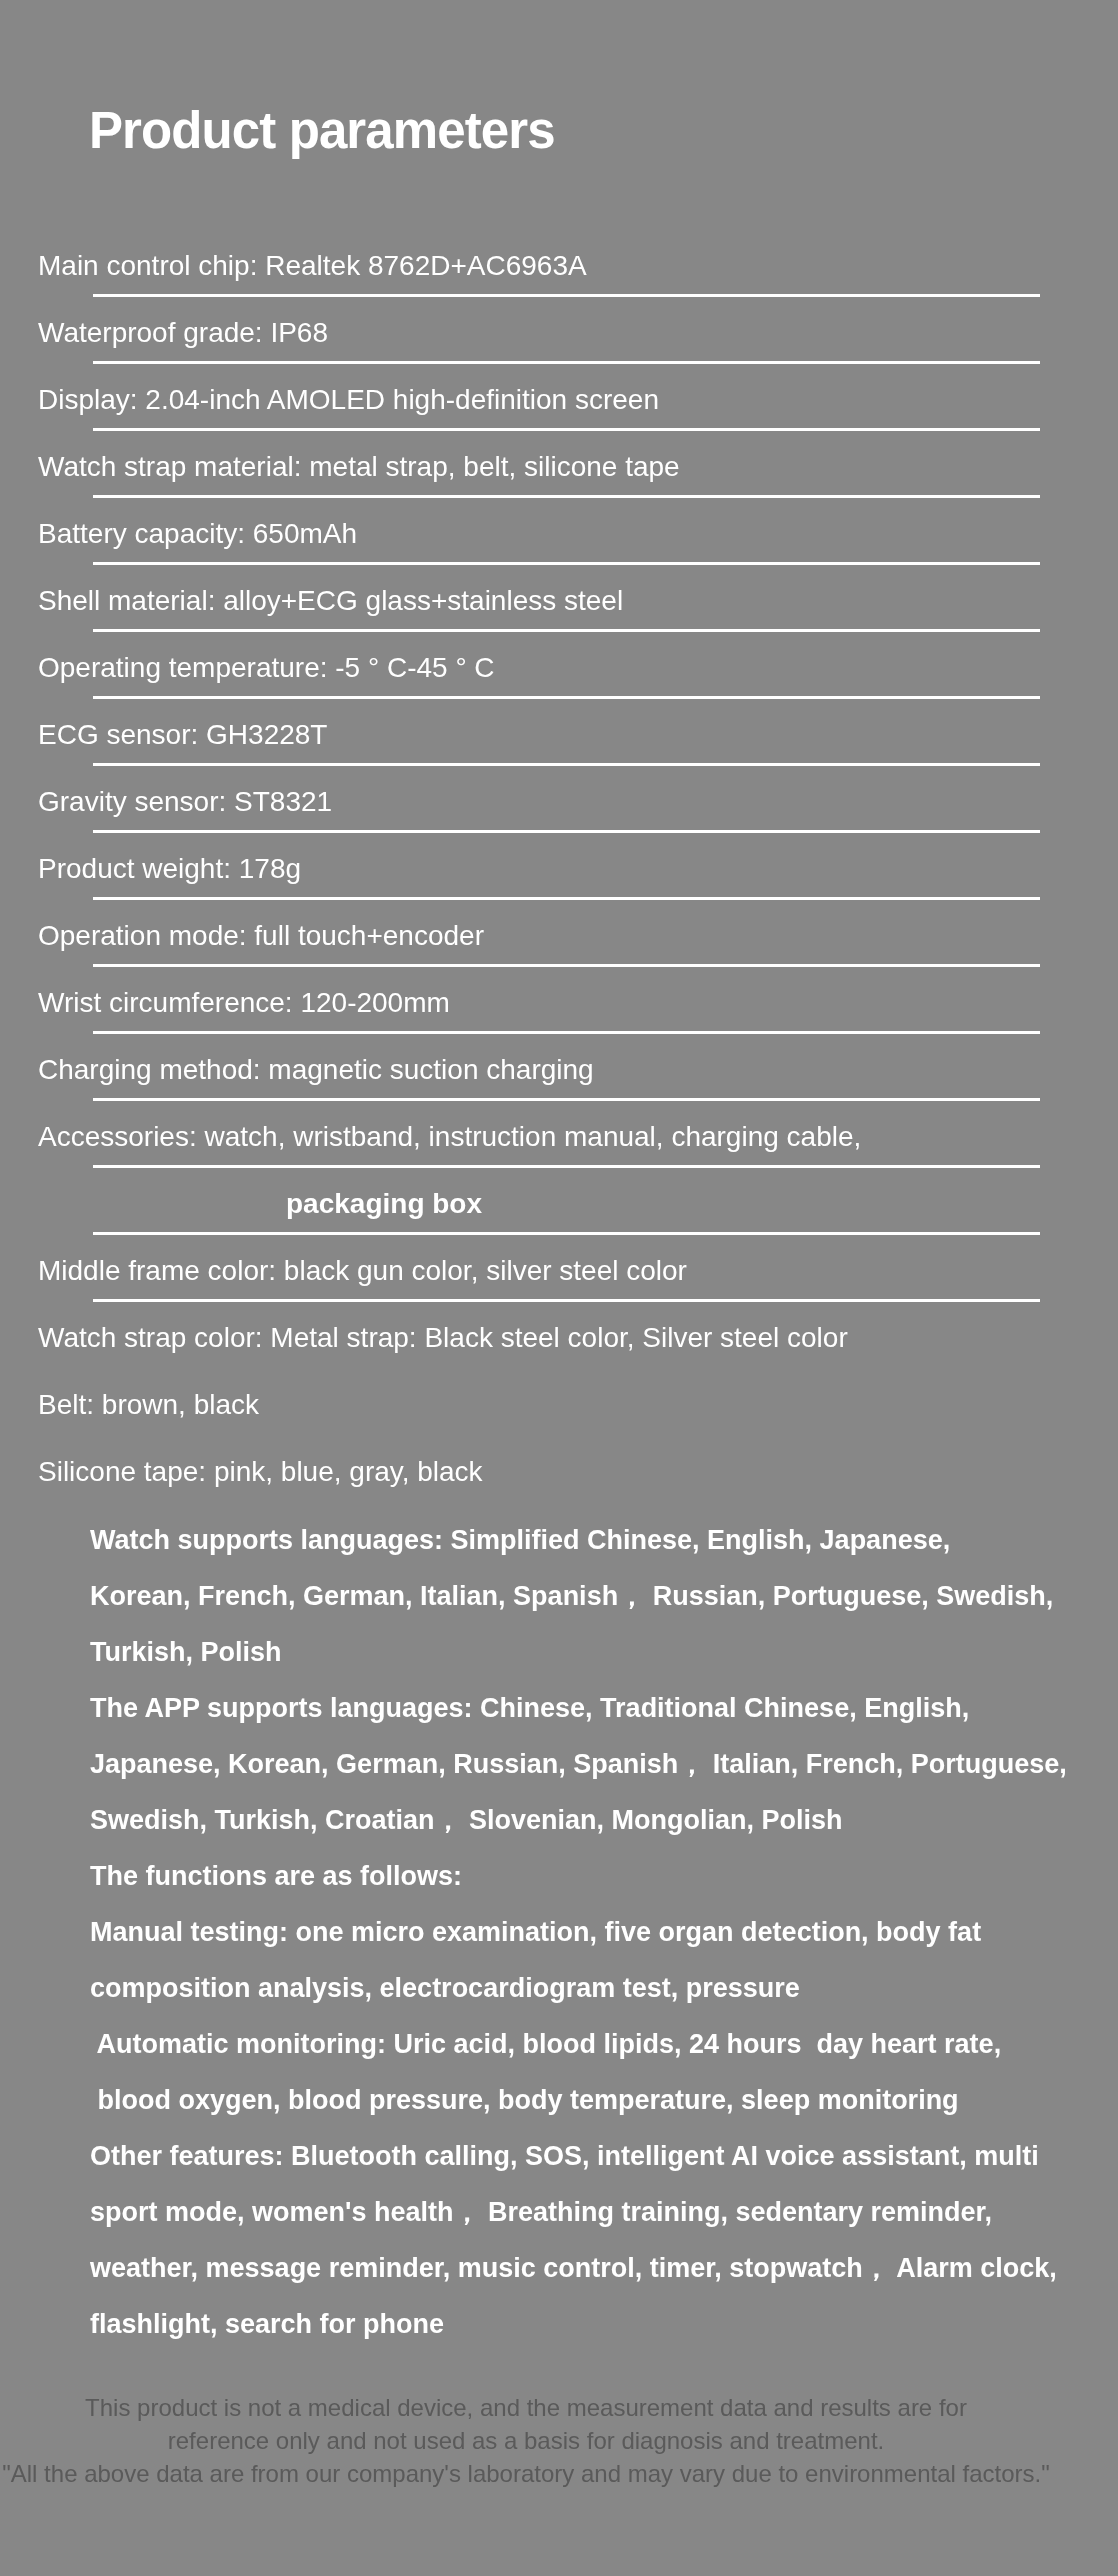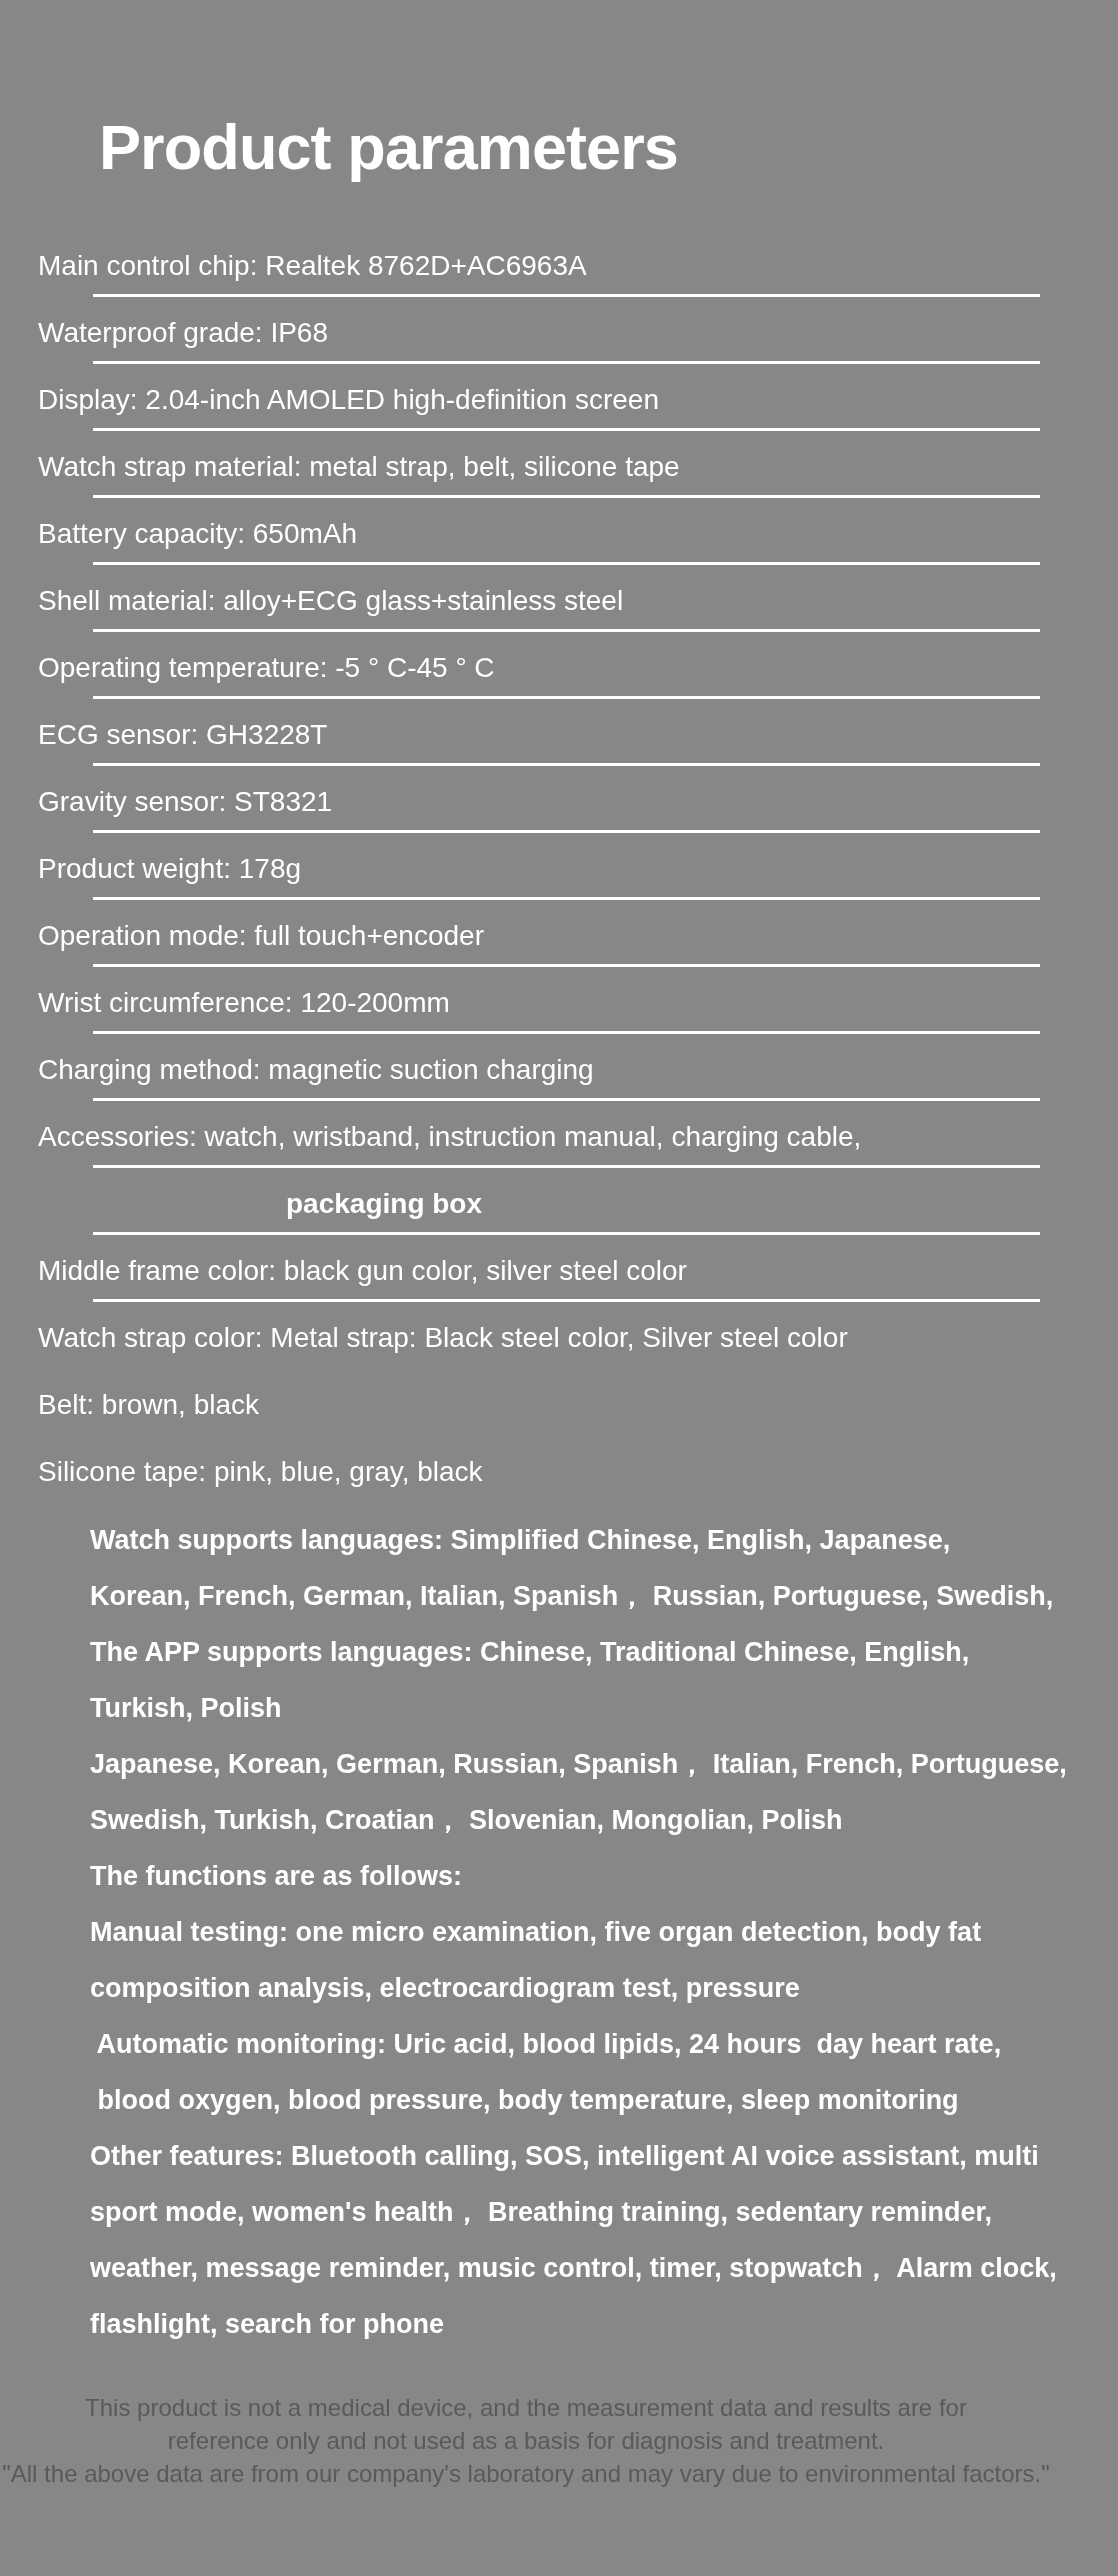--- a/index.html
+++ b/index.html
@@ -11,22 +11,22 @@
     position: relative;
     width: 1118px;
     height: 2576px;
     background: #878787;
     overflow: hidden;
   }
   .title {
     position: absolute;
     top: 101px;
     left: 89px;
-    margin: 10px;
-    font-size: 63px;
+    margin: 0;
+    font-size: 51px;
     font-weight: bold;
     letter-spacing: -0.9px;
     color: #ffffff;
   }
   .specs {
     position: absolute;
     top: 232px;
     left: 0;
     width: 1118px;
   }
@@ -177,22 +177,22 @@
   </div>
 
   <div class="spec-row no-line">
     <span class="spec-text">Silicone tape: pink, blue, gray, black</span>
     
   </div>
 </div>
   <div class="details" id="details">
       <div class="detail-line">Watch supports languages: Simplified Chinese, English, Japanese,</div>
       <div class="detail-line">Korean, French, German, Italian, Spanish， Russian, Portuguese, Swedish,</div>
+      <div class="detail-line">Turkish, Polish</div>
       <div class="detail-line">The APP supports languages: Chinese, Traditional Chinese, English,</div>
-      <div class="detail-line">Turkish, Polish</div>
       <div class="detail-line">Japanese, Korean, German, Russian, Spanish， Italian, French, Portuguese,</div>
       <div class="detail-line">Swedish, Turkish, Croatian， Slovenian, Mongolian, Polish</div>
       <div class="detail-line">The functions are as follows:</div>
       <div class="detail-line">Manual testing: one micro examination, five organ detection, body fat</div>
       <div class="detail-line">composition analysis, electrocardiogram test, pressure</div>
       <div class="detail-line"> Automatic monitoring: Uric acid, blood lipids, 24 hours  day heart rate,</div>
       <div class="detail-line"> blood oxygen, blood pressure, body temperature, sleep monitoring</div>
       <div class="detail-line">Other features: Bluetooth calling, SOS, intelligent AI voice assistant, multi</div>
       <div class="detail-line">sport mode, women's health， Breathing training, sedentary reminder,</div>
       <div class="detail-line">weather, message reminder, music control, timer, stopwatch， Alarm clock,</div>

